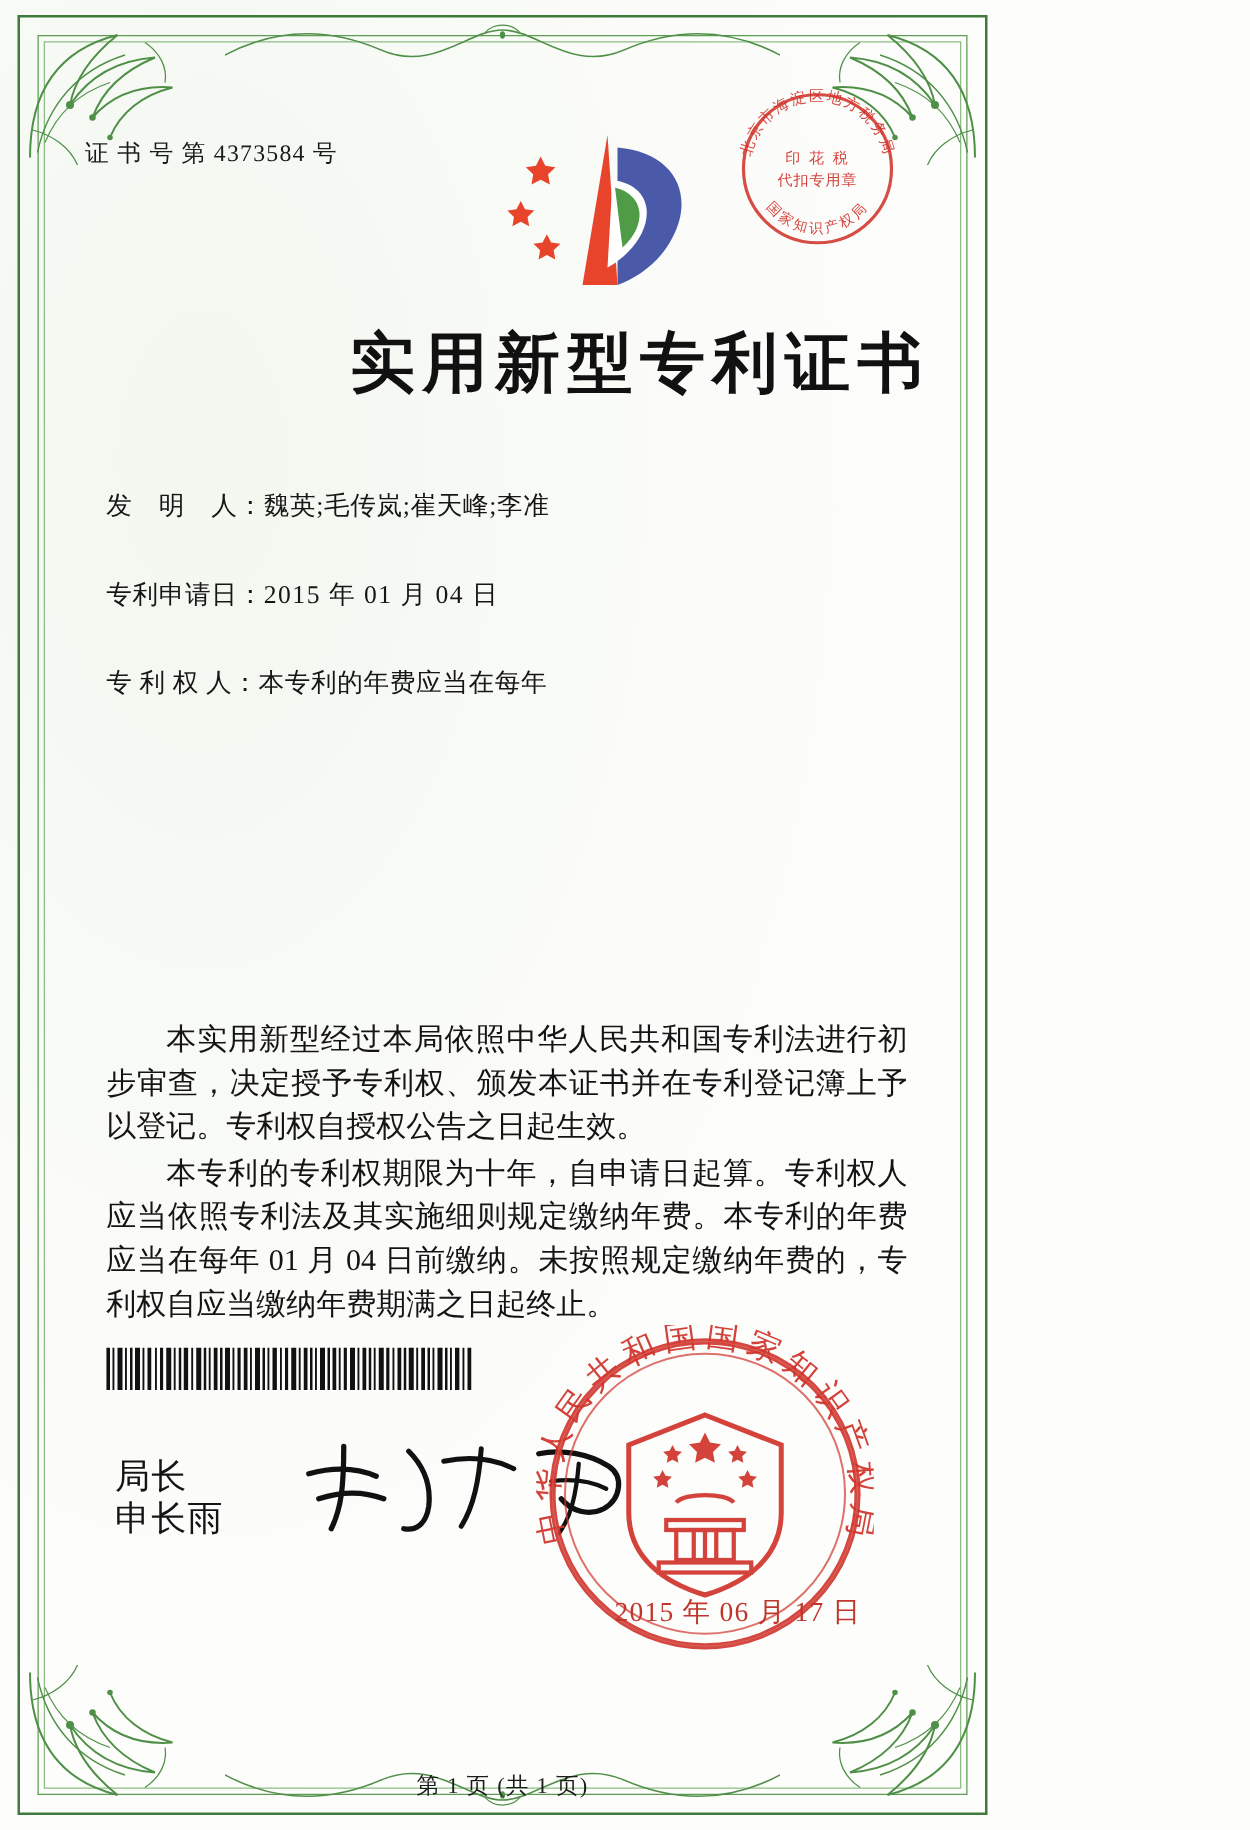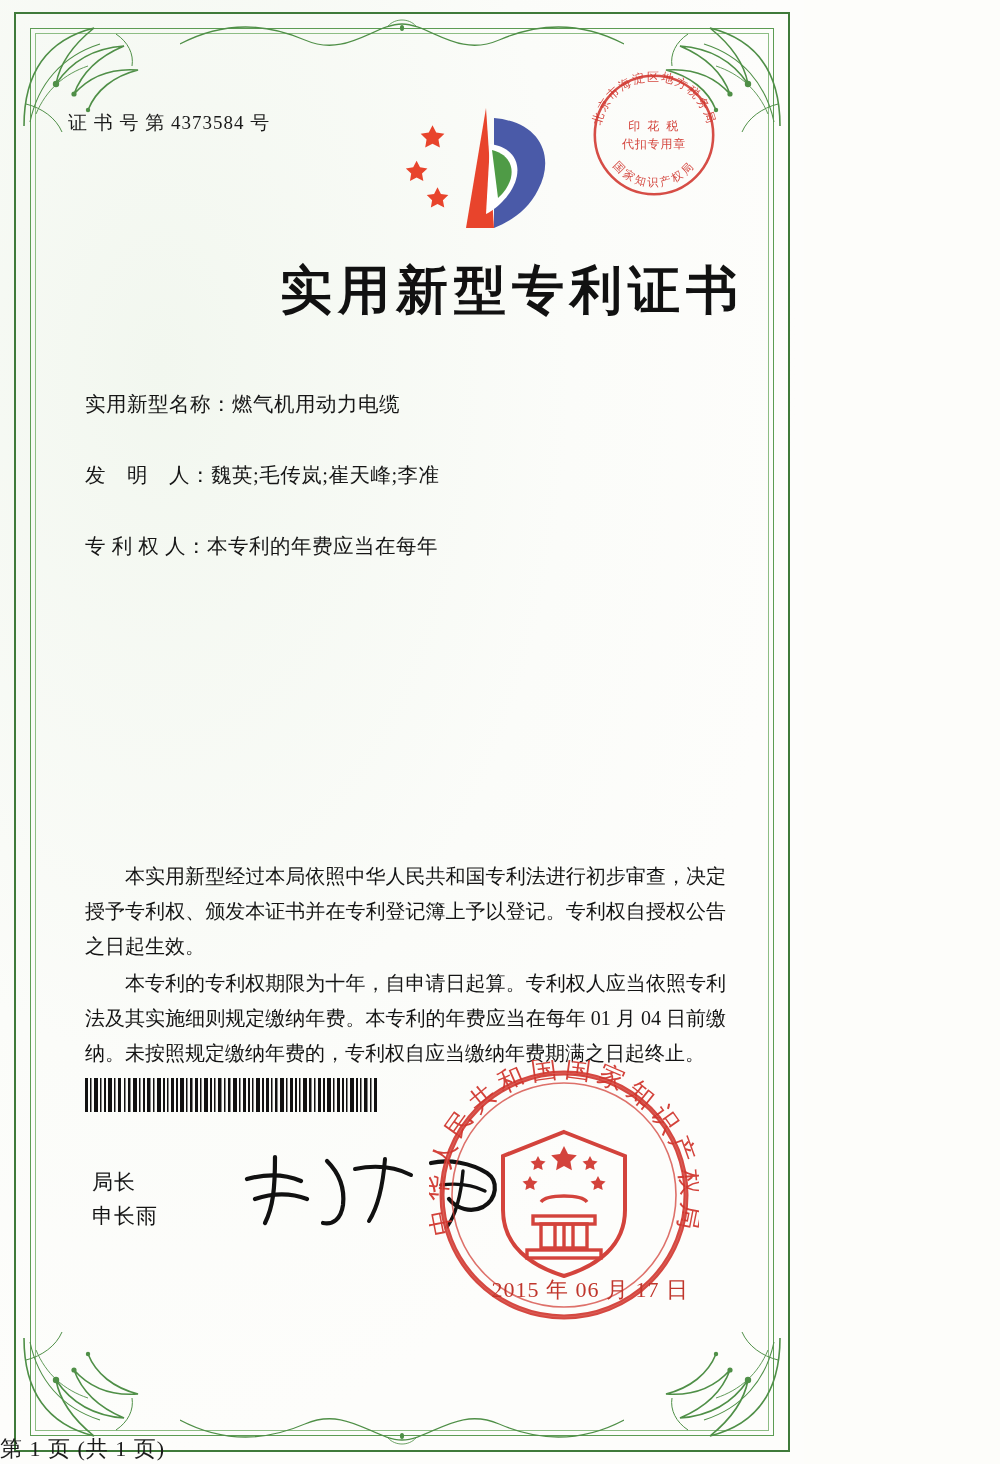--- a/index.html
+++ b/index.html
@@ -78,53 +78,53 @@
   }
   .field{
     font-size:20.5px;color:#161616;margin-bottom:43px;letter-spacing:.5px;
     white-space:nowrap;
   }
   .field .lbl{display:inline-block;}
   .field .val{display:inline-block;}
   .num-val{font-family:"Liberation Serif", serif;letter-spacing:1.2px;}
 
   .paras{
-    position:absolute;left:25px;top:799px;right:18px;
-    font-size:20px;line-height:35px;color:#141414;text-align:justify;
+    position:absolute;left:25px;top:755px;right:18px;
+    font-size:24px;line-height:35px;color:#141414;text-align:justify;
   }
   .paras p{margin:0 0 2px 0;text-indent:2em;}
 
   .barcode{
     position:absolute;left:25px;top:1018px;width:300px;height:34px;
   }
   .barcode svg{width:100%;height:100%;display:block;}
 
   .director{
     position:absolute;left:32px;top:1105px;
-    font-size:21px;line-height:34px;color:#141414;letter-spacing:1px;
+    font-size:28px;line-height:34px;color:#141414;letter-spacing:1px;
   }
   .signature{
     position:absolute;left:175px;top:1085px;width:280px;height:90px;color:#111;
   }
   .signature svg{width:100%;height:100%;display:block;}
 
   .stamp-red{
     position:absolute;right:45px;top:1000px;width:270px;height:270px;
   }
   .stamp-red svg{width:100%;height:100%;display:block;}
 
   .stamp-date{
     position:absolute;right:55px;top:1215px;
     font-size:22px;color:#c0362c;letter-spacing:1px;
     font-family:"Liberation Serif", serif;
   }
 
   .footer{
-    position:absolute;left:0;right:0;bottom:0;
-    text-align:left;font-size:22px;color:#1b1b1b;letter-spacing:1px;
+    position:absolute;left:0;right:0;bottom:24px;
+    text-align:center;font-size:18px;color:#1b1b1b;letter-spacing:1px;
   }
 </style>
 </head>
 <body>
 
 <div class="page">
 
   <div class="border-outer"></div>
   <div class="border-inner"></div>
   <div class="border-thin"></div>
@@ -226,24 +226,24 @@
         </text>
         <text x="100" y="94" font-size="15" fill="#d0342c" opacity="0.92" text-anchor="middle" letter-spacing="2" font-family="DejaVu Serif, serif">印 花 税</text>
         <text x="100" y="116" font-size="15" fill="#d0342c" opacity="0.92" text-anchor="middle" letter-spacing="1" font-family="DejaVu Serif, serif">代扣专用章</text>
       </svg>
     </div>
 
     <div class="title">实用新型专利证书</div>
 
     <div class="fields">
       <div class="field">
-        <span class="lbl">实用新型名称：</span><span class="val">燃气机用动力电缆</span>
+        <span class="lbl">发　明　人：</span><span class="val">魏英;毛传岚;崔天峰;李准</span>
       </div>
       <div class="field">
-        <span class="lbl">发　明　人：</span><span class="val">魏英;毛传岚;崔天峰;李准</span>
+        <span class="lbl">专利申请日：</span><span class="val num-val">2015 年 01 月 04 日</span>
       </div>
       <div class="field">
         <span class="lbl">专 利 权 人：</span><span class="val">本专利的年费应当在每年</span>
       </div>
     </div>
 
     <div class="paras">
       <p>本实用新型经过本局依照中华人民共和国专利法进行初步审查，决定授予专利权、颁发本证书并在专利登记簿上予以登记。专利权自授权公告之日起生效。</p>
       <p>本专利的专利权期限为十年，自申请日起算。专利权人应当依照专利法及其实施细则规定缴纳年费。本专利的年费应当在每年 01 月 04 日前缴纳。未按照规定缴纳年费的，专利权自应当缴纳年费期满之日起终止。</p>
     </div>

